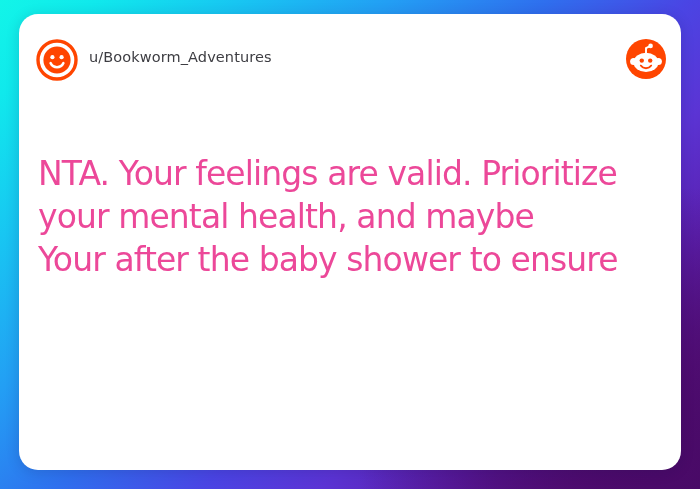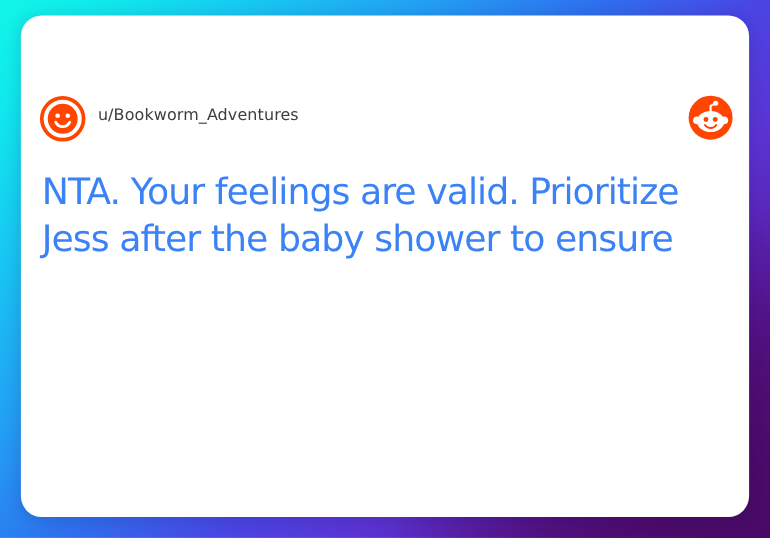--- a/index.html
+++ b/index.html
@@ -59,21 +59,20 @@
     z-index: 2;
   }
 
   
   #card-header {
     position: absolute;
     left: 0;
     top: 0;
     right: 0;
     height: 92px;
-    margin-top: 48px;
   }
 
   .avatar {
     position: absolute;
     left: 16px;
     top: 24px;
     width: 44px;
     height: 44px;
   }
 
@@ -101,21 +100,21 @@
     position: absolute;
     left: 19px;
     top: 138px;
     right: 24px;
   }
 
   .body-line {
     font-family: "DejaVu Sans", sans-serif;
     font-size: 33px;
     line-height: 43px;
-    color: #3b82f6;
+    color: #ec4899;
     letter-spacing: -0.9px;
     white-space: nowrap;
   }
 </style>
 </head>
 <body>
 
 <div id="stage">
 
   <div id="card">
@@ -150,17 +149,18 @@
           <circle cx="25.2" cy="22.6" r="2.2" fill="#FF4500"></circle>
 
           <path d="M15.8 27.6 A6.4 6.4 0 0 0 26.2 27.6" fill="none" stroke="#FF4500" stroke-width="1.8" stroke-linecap="round"></path>
         </svg>
       </span>
 
     </div>
 
     <div id="card-body">
       <div class="body-line">NTA. Your feelings are valid. Prioritize</div>
-      <div class="body-line">Jess after the baby shower to ensure</div>
+      <div class="body-line">your mental health, and maybe</div>
+      <div class="body-line">Your after the baby shower to ensure</div>
     </div>
 
   </div>
 </div>
 
 </body></html>

